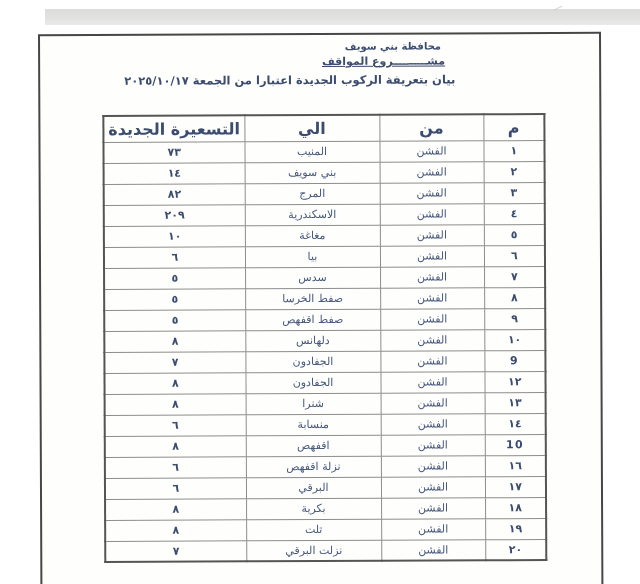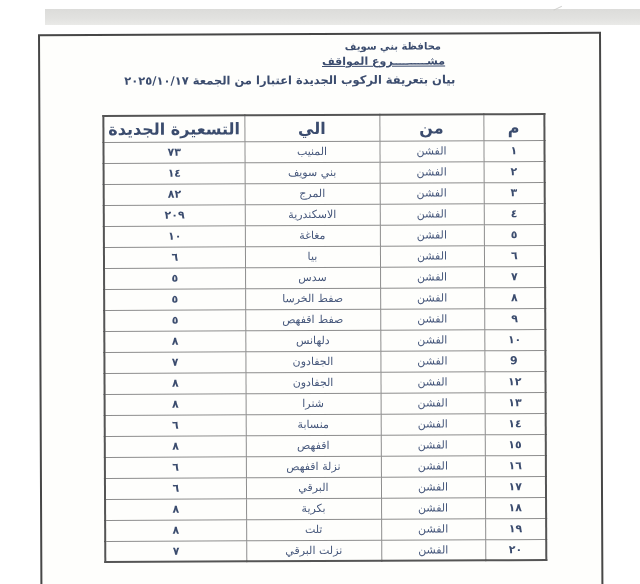--- a/index.html
+++ b/index.html
@@ -193,21 +193,21 @@
   </tr>
 
   <tr>
     <td class="c-no">١٤</td>
     <td class="c-from">الفشن</td>
     <td class="c-to">منسابة</td>
     <td class="c-price">٦</td>
   </tr>
 
   <tr>
-    <td class="c-no">١٥</td>
+    <td class="c-no">10</td>
     <td class="c-from">الفشن</td>
     <td class="c-to">اقفهص</td>
     <td class="c-price">٨</td>
   </tr>
 
   <tr>
     <td class="c-no">١٦</td>
     <td class="c-from">الفشن</td>
     <td class="c-to">نزلة اقفهص</td>
     <td class="c-price">٦</td>

